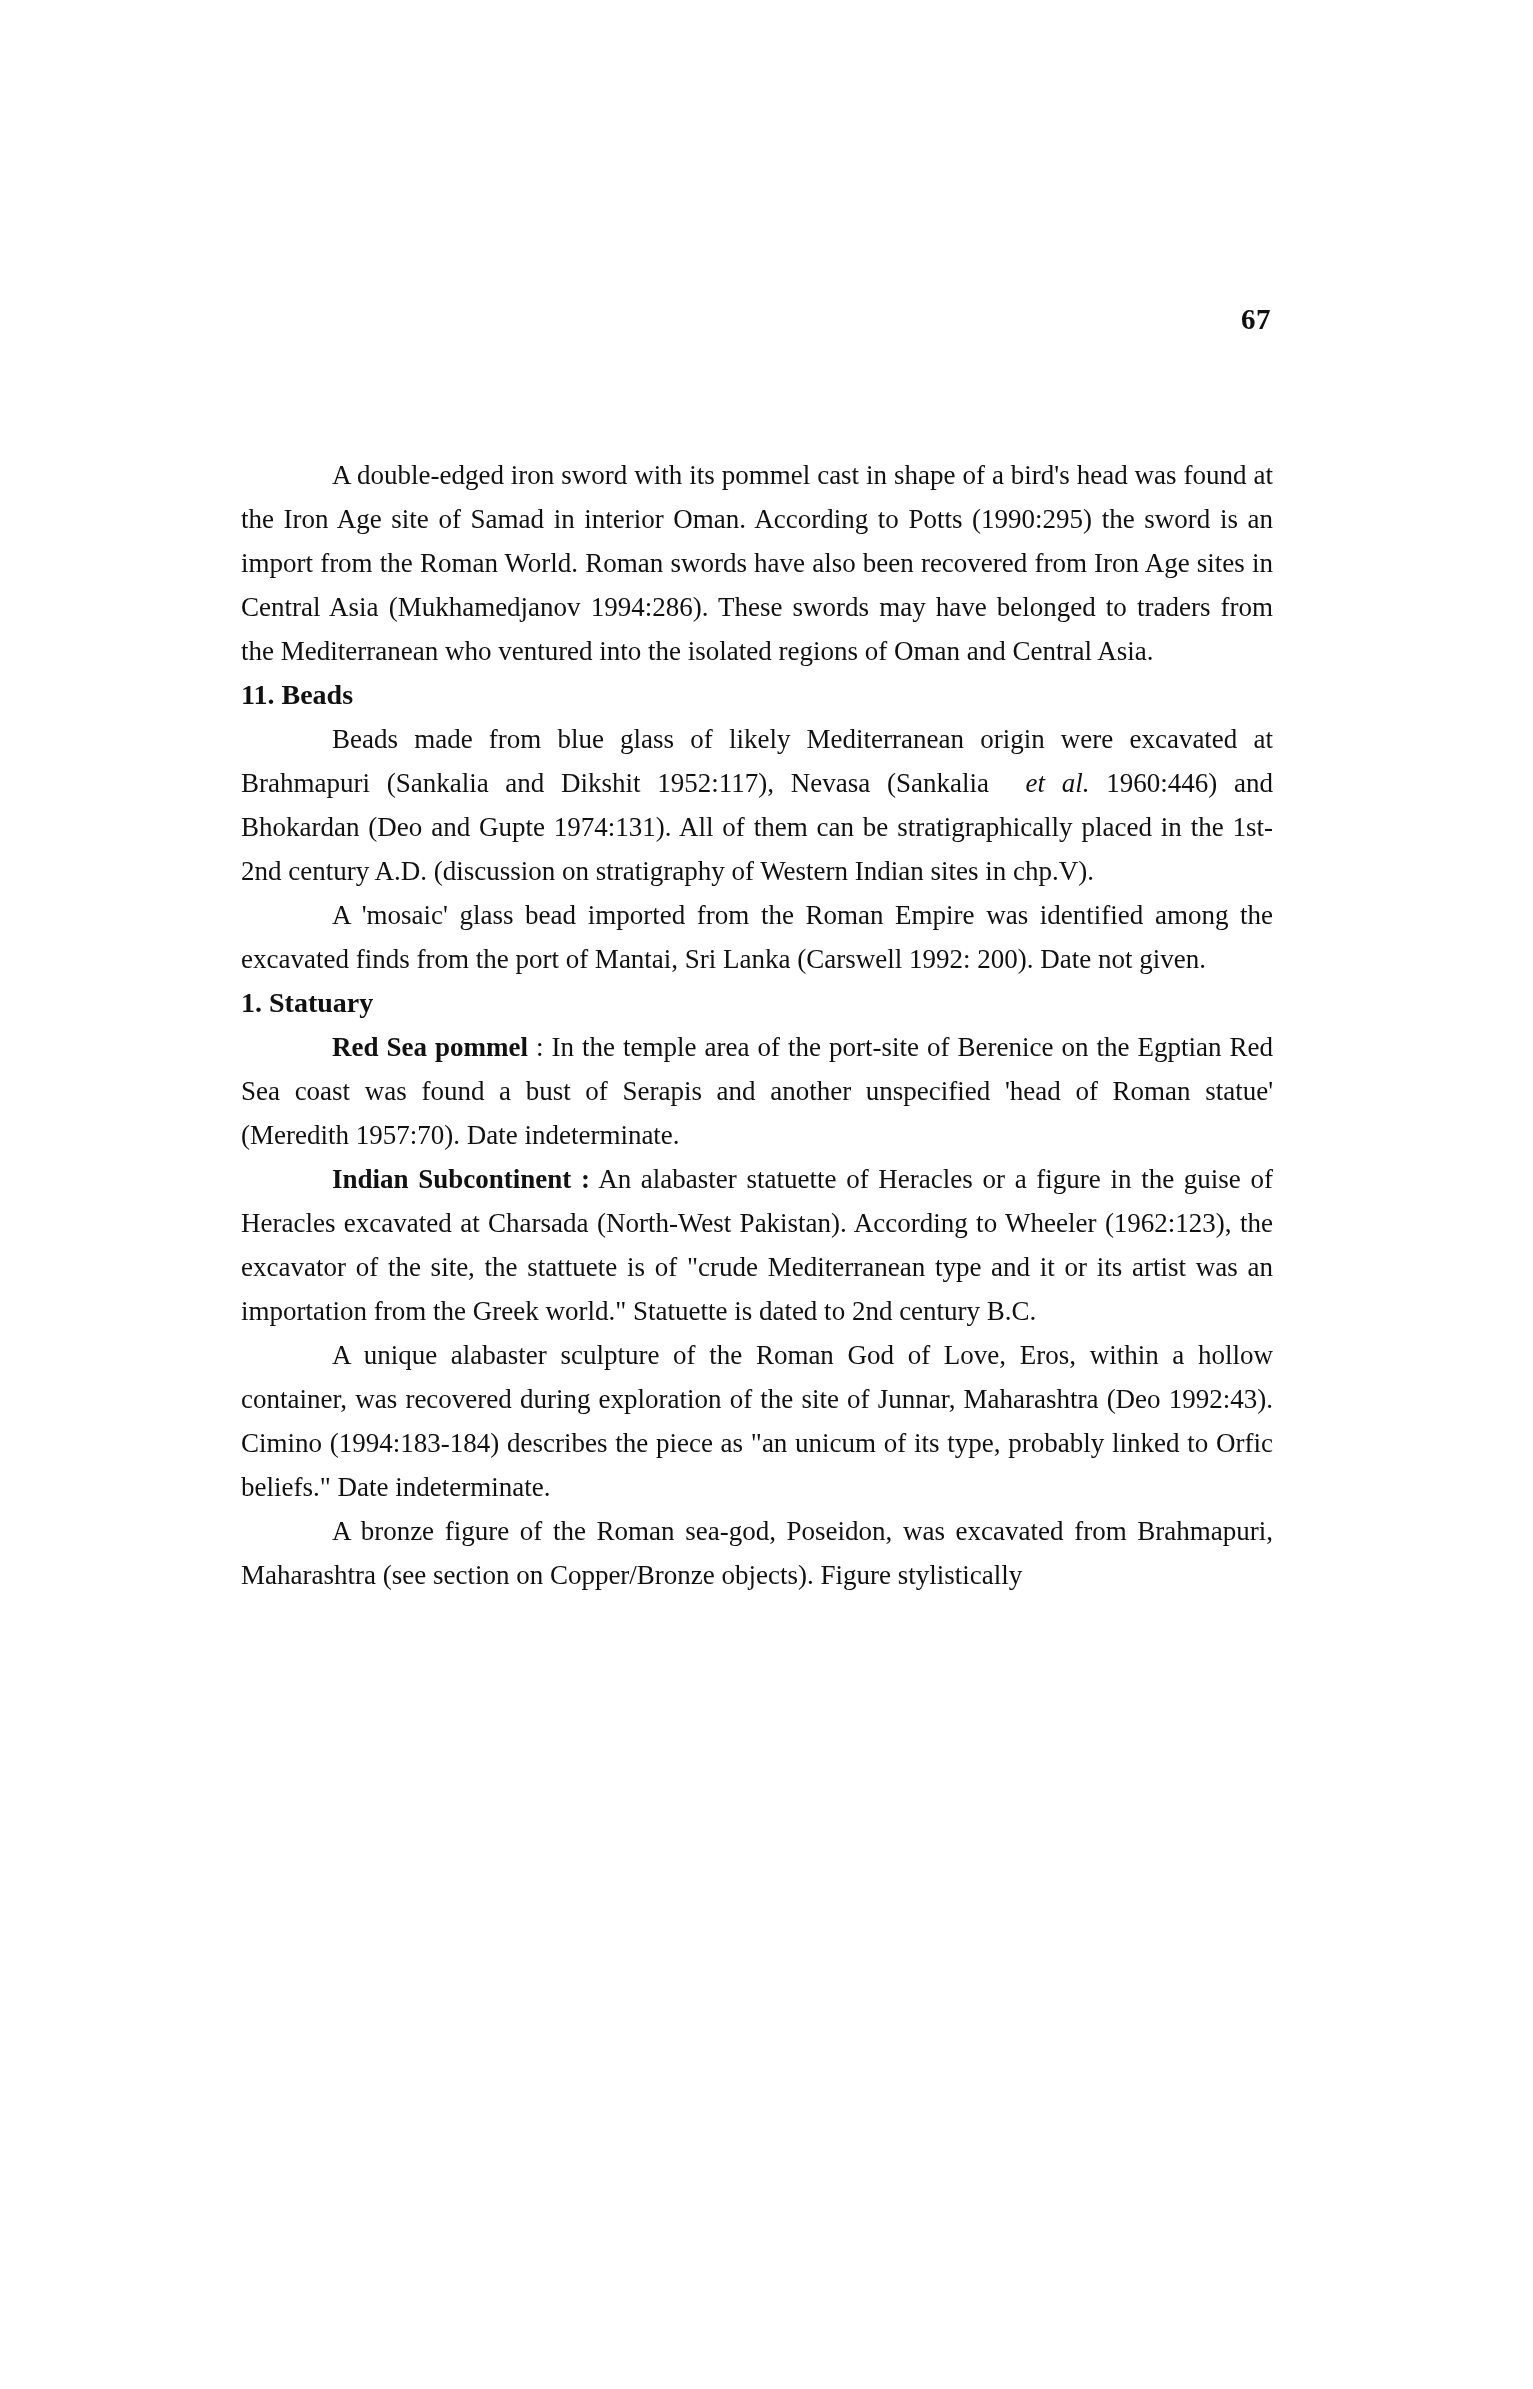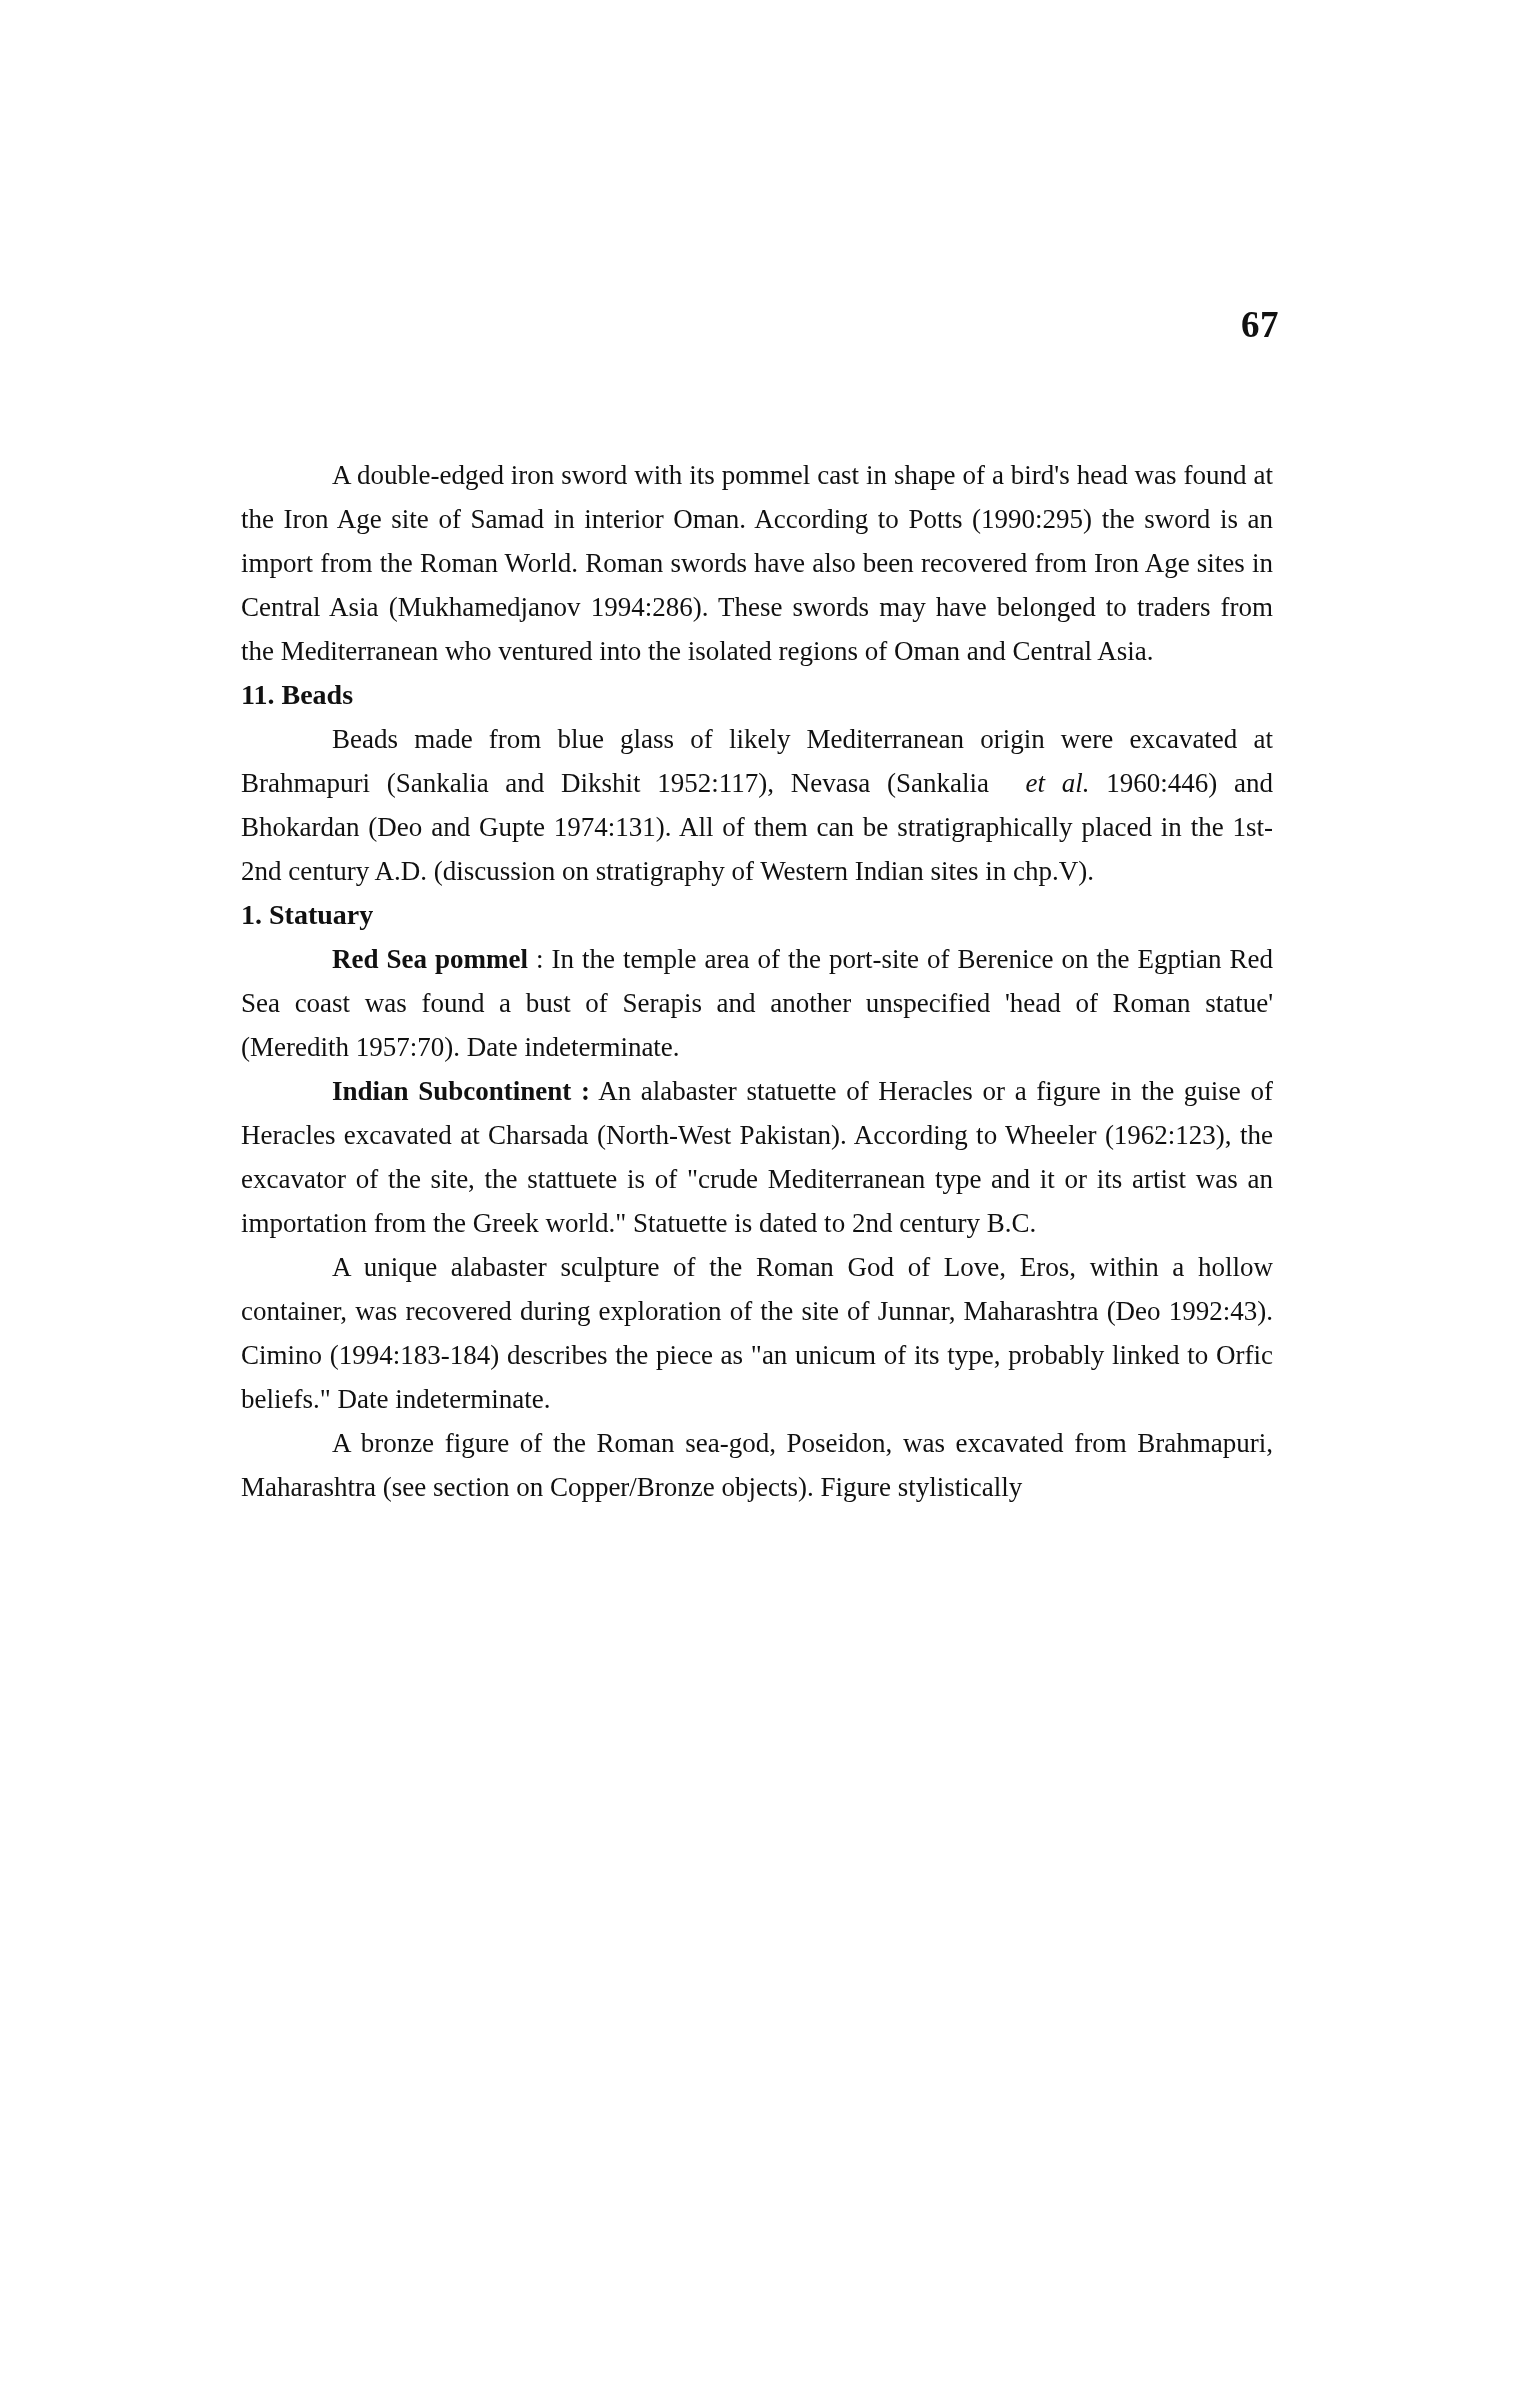--- a/index.html
+++ b/index.html
@@ -2,21 +2,21 @@
 <html style="font-size:9.4px"><head>
   <meta charset="utf-8">
   <style>
     html, body { margin: 0; padding: 0; background: #ffffff; }
     body {
       width: 1534px; height: 2389px; position: relative; overflow: hidden;
       font-family: "Liberation Serif", serif; color: #111111;
     }
     .page-number {
       position: absolute; left: 1241px; top: 303px;
-      font-size: 37px; font-weight: bold; letter-spacing: 0.6px;
+      font-size: 29px; font-weight: bold; letter-spacing: 0.6px;
     }
     .content {
       position: absolute; left: 241px; top: 453px; width: 1032px;
       font-size: 27px; line-height: 44px; text-align: justify;
     }
     .heading {
       font-weight: bold; font-size: 28px; margin: 0;
     }
     .para { margin: 0; text-indent: 91px; }
     .para b { font-weight: bold; }
@@ -26,20 +26,21 @@
 <body>
 
 <div class="page-number">67</div>
 
 <div class="content">
 
   <p class="para">A double-edged iron sword with its pommel cast in shape of a bird's head was found at the Iron Age site of Samad in interior Oman. According to Potts (1990:295) the sword is an import from the Roman World. Roman swords have also been recovered from Iron Age sites in Central Asia (Mukhamedjanov 1994:286). These swords may have belonged to traders from the Mediterranean who ventured into the isolated regions of Oman and Central Asia.</p>
 
   <h2 class="heading">11. Beads</h2>
   <p class="para"><span>Beads made from blue glass of likely Mediterranean origin were excavated at Brahmapuri (Sankalia and Dikshit 1952:117), Nevasa (Sankalia </span><i>et al.</i><span> 1960:446) and Bhokardan (Deo and Gupte 1974:131). All of them can be stratigraphically placed in the 1st-2nd century A.D. (discussion on stratigraphy of Western Indian sites in chp.V).</span></p>
+  <p class="para">A 'mosaic' glass bead imported from the Roman Empire was identified among the excavated finds from the port of Mantai, Sri Lanka (Carswell 1992: 200). Date not given.</p>
 
   <h2 class="heading">1. Statuary</h2>
   <p class="para"><b>Red Sea pommel</b><span> : In the temple area of the port-site of Berenice on the Egptian Red Sea coast was found a bust of Serapis and another unspecified 'head of Roman statue' (Meredith 1957:70). Date indeterminate.</span></p>
   <p class="para"><b>Indian Subcontinent :</b><span> An alabaster statuette of Heracles or a figure in the guise of Heracles excavated at Charsada (North-West Pakistan). According to Wheeler (1962:123), the excavator of the site, the stattuete is of "crude Mediterranean type and it or its artist was an importation from the Greek world." Statuette is dated to 2nd century B.C.</span></p>
   <p class="para">A unique alabaster sculpture of the Roman God of Love, Eros, within a hollow container, was recovered during exploration of the site of Junnar, Maharashtra (Deo 1992:43). Cimino (1994:183-184) describes the piece as "an unicum of its type, probably linked to Orfic beliefs." Date indeterminate.</p>
   <p class="para">A bronze figure of the Roman sea-god, Poseidon, was excavated from Brahmapuri, Maharashtra (see section on Copper/Bronze objects). Figure stylistically</p>
 
 </div>
 
 

